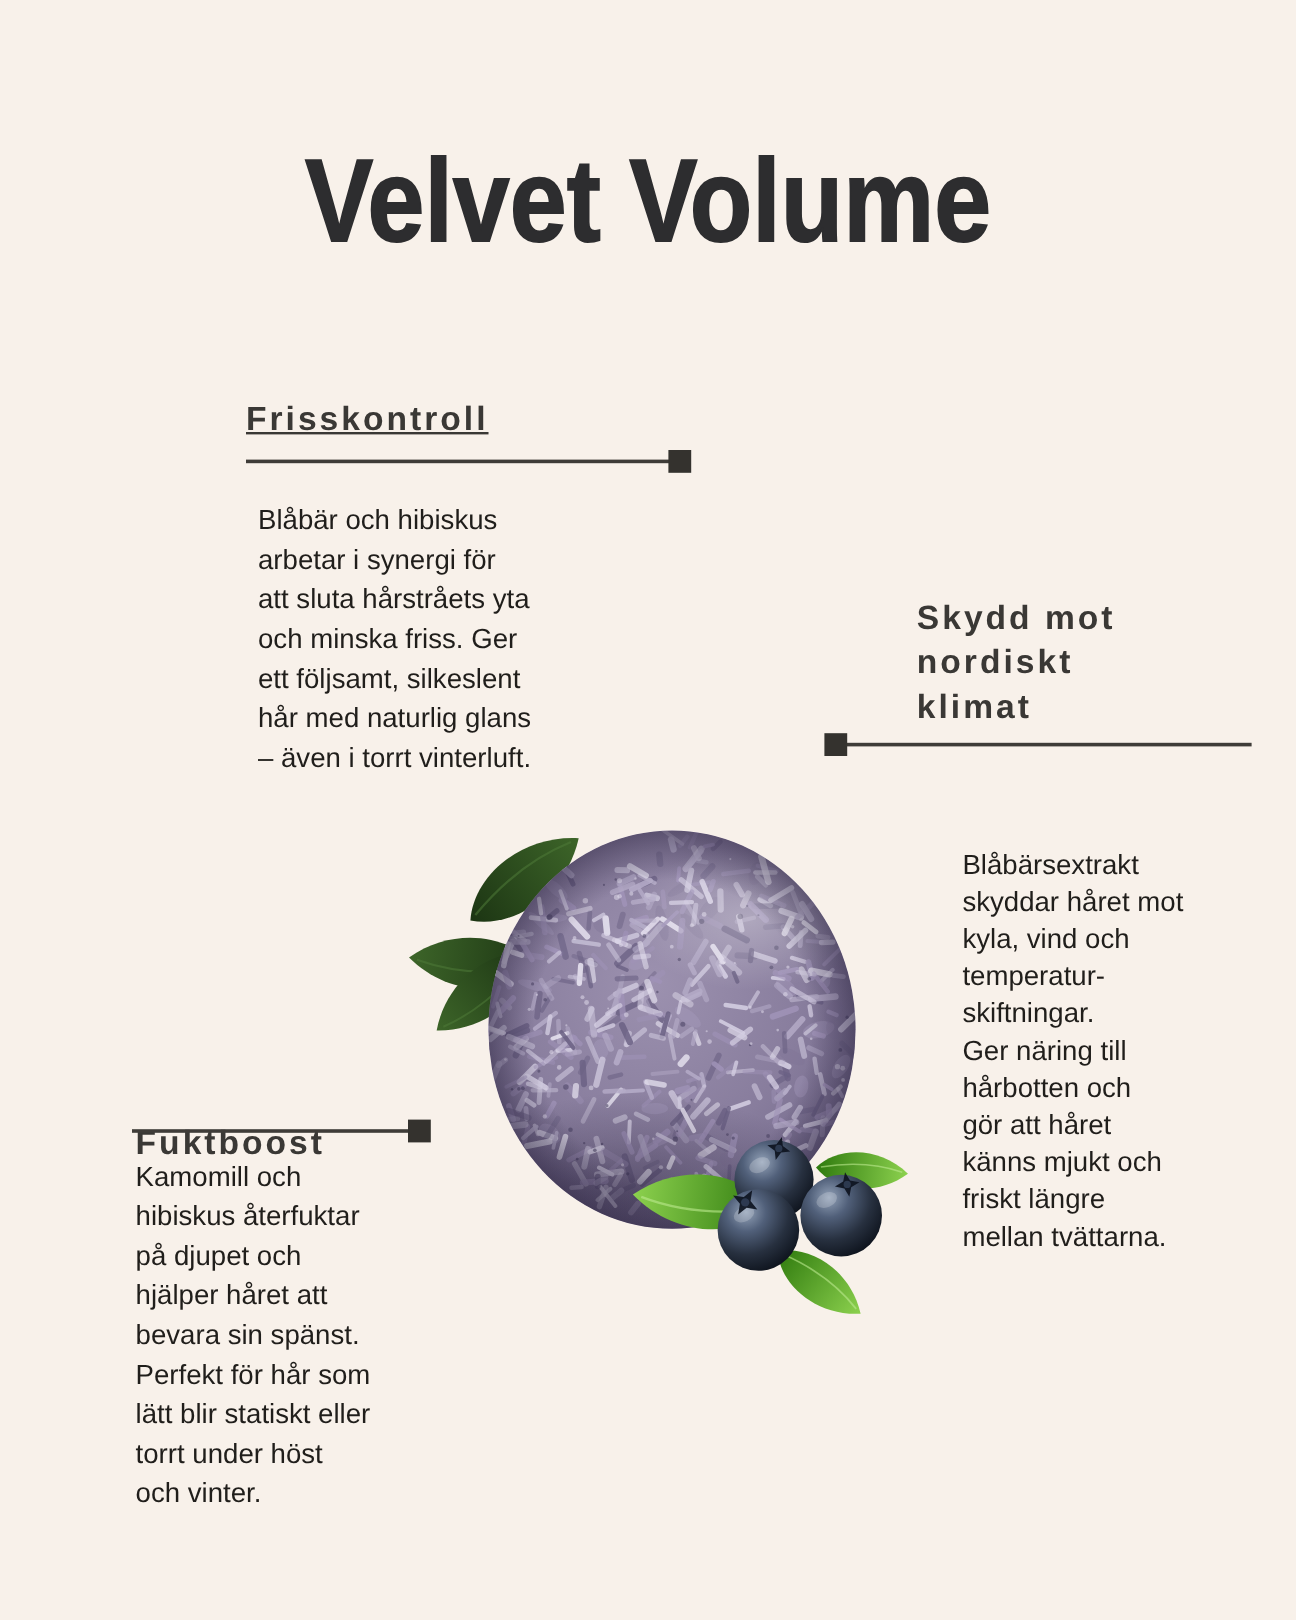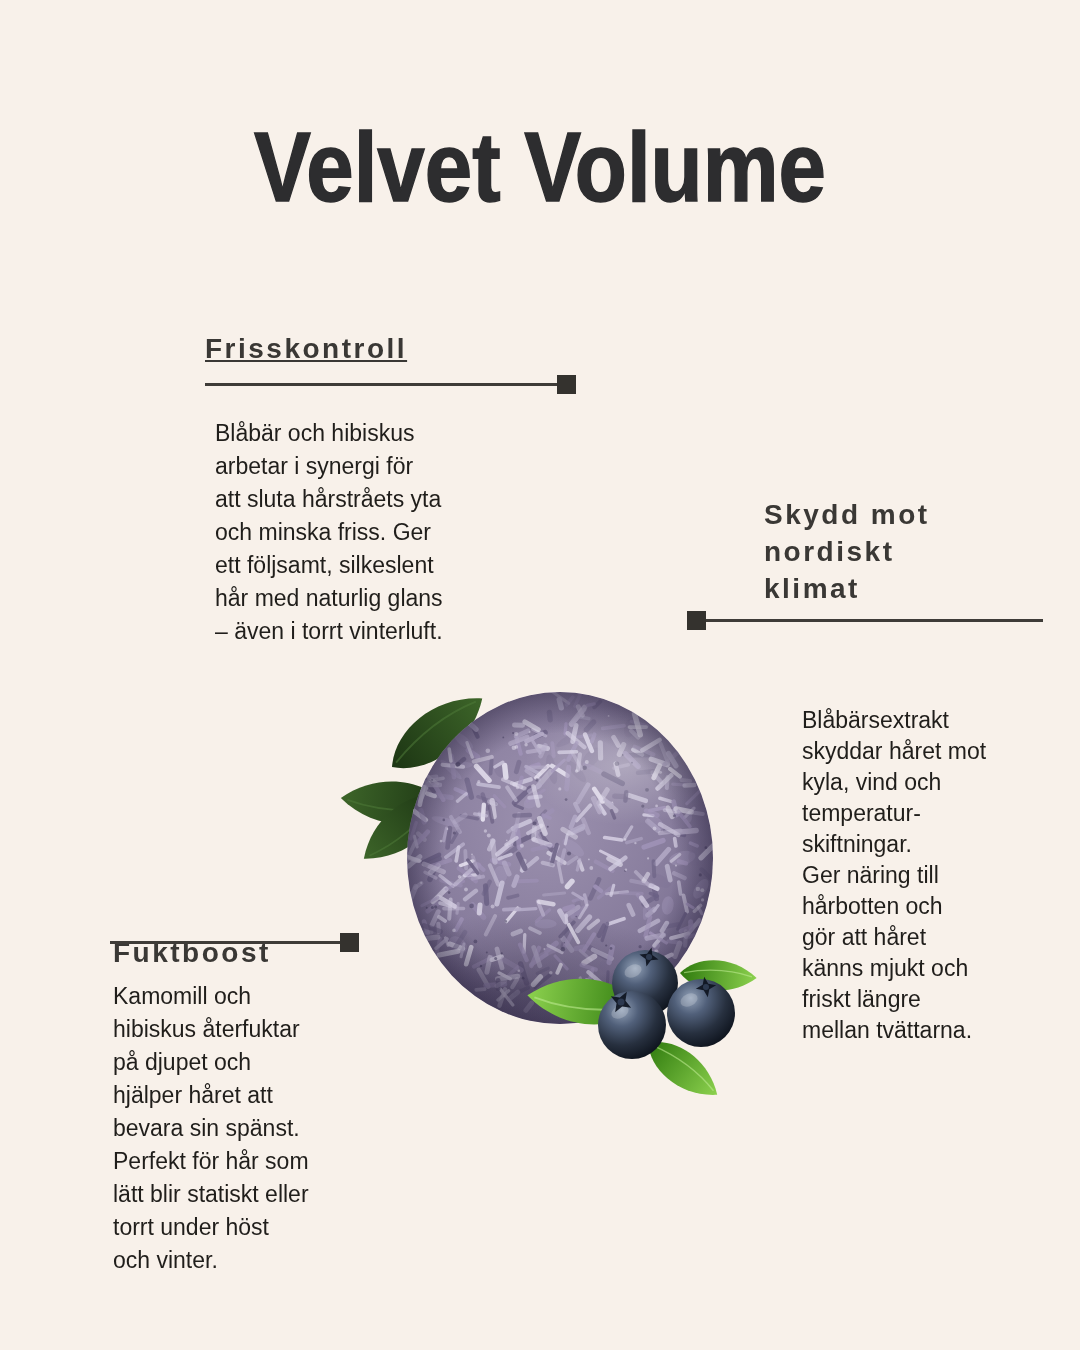--- a/index.html
+++ b/index.html
@@ -61,21 +61,21 @@
 hårbotten och
 gör att håret
 känns mjukt och
 friskt längre
 mellan tvättarna.</div>
 
 <div class="heading" style="left:113px;top:886px;margin-top:48px;">Fuktboost</div>
 <div class="rule" style="left:110px;top:941px;width:248px;">
   <span class="sq sq-right"></span>
 </div>
-<div class="body-text" style="left:113px;top:964px;width:290px;margin-top:16px;">Kamomill och
+<div class="body-text" style="left:113px;top:964px;width:290px;">Kamomill och
 hibiskus återfuktar
 på djupet och
 hjälper håret att
 bevara sin spänst.
 Perfekt för hår som
 lätt blir statiskt eller
 torrt under höst
 och vinter.</div>
 
 <svg id="product-illustration" viewBox="0 0 440 470" xmlns="http://www.w3.org/2000/svg">

